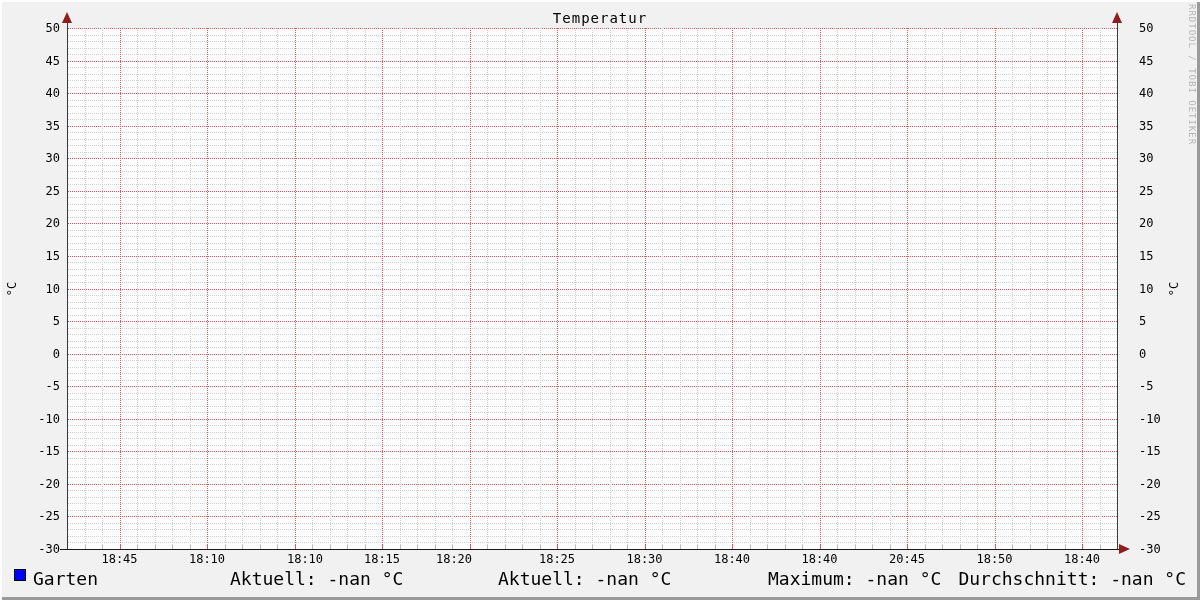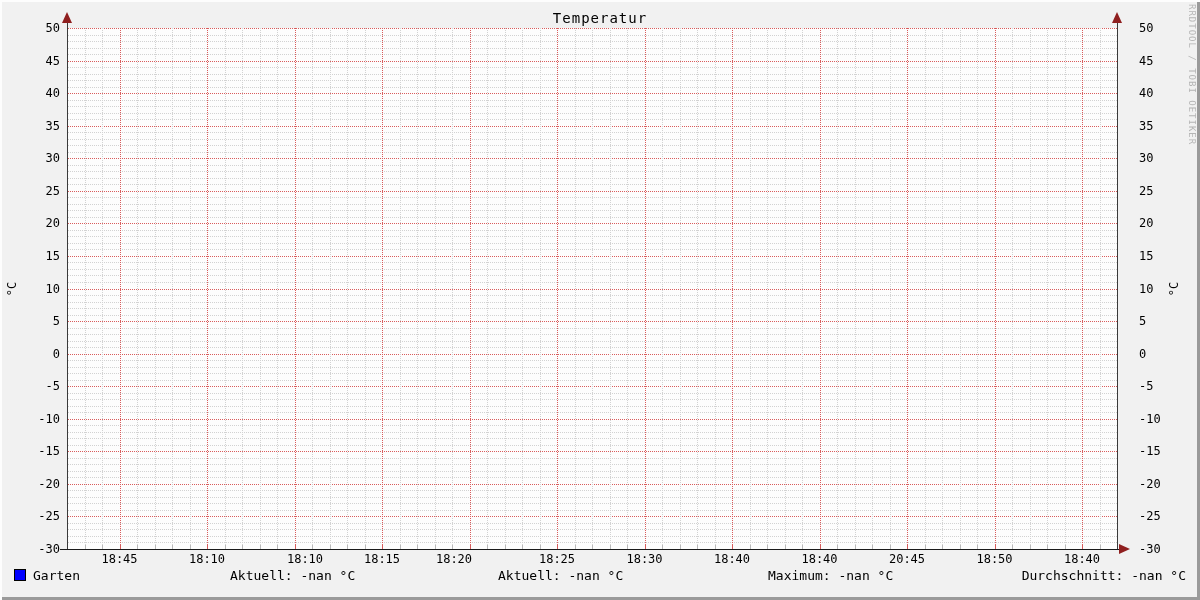--- a/index.html
+++ b/index.html
@@ -50,21 +50,21 @@
     white-space:pre;
   }
   #unit-left{left:-8px;top:282px;width:40px;text-align:center;}
   #unit-right{left:1154px;top:282px;width:40px;text-align:center;}
   #watermark{
     position:absolute;right:3px;top:4px;
     font-size:9px;color:#b5b5b5;letter-spacing:1px;
     writing-mode:vertical-rl;text-orientation:mixed;
     white-space:pre;
   }
-  #legend-row{position:absolute;left:0;top:567px;width:1200px;height:16px;font-size:13px;}
+  #legend-row{position:absolute;left:0;top:567px;width:1200px;height:16px;font-size:18px;}
   #legend-swatch{
     position:absolute;left:14px;top:2px;width:12px;height:12px;
     background:#0000ff;border:1px solid #000;box-sizing:border-box;
   }
   #legend-label{position:absolute;left:33px;top:1px;}
   .stat{position:absolute;top:1px;white-space:pre;}
   #stat-0{left:230px;}
   #stat-1{left:498px;}
   #stat-2{left:768px;}
   #stat-3{right:14px;}

